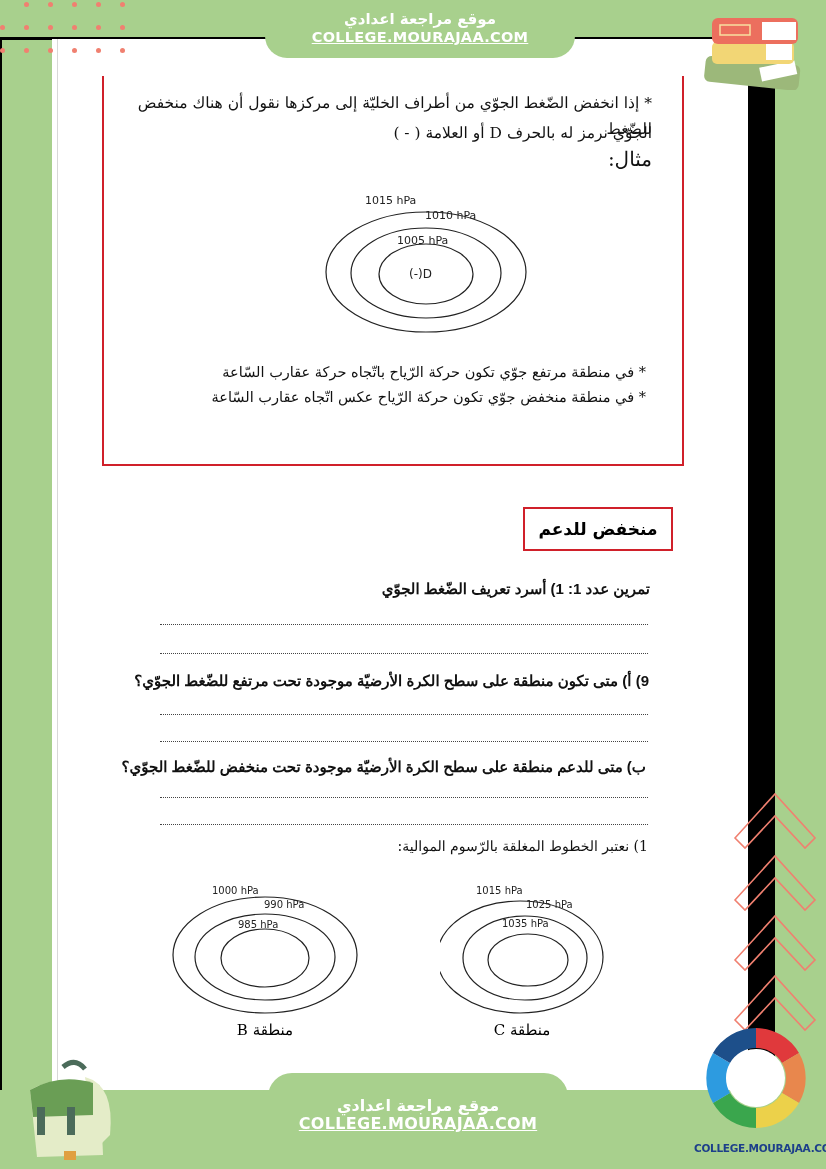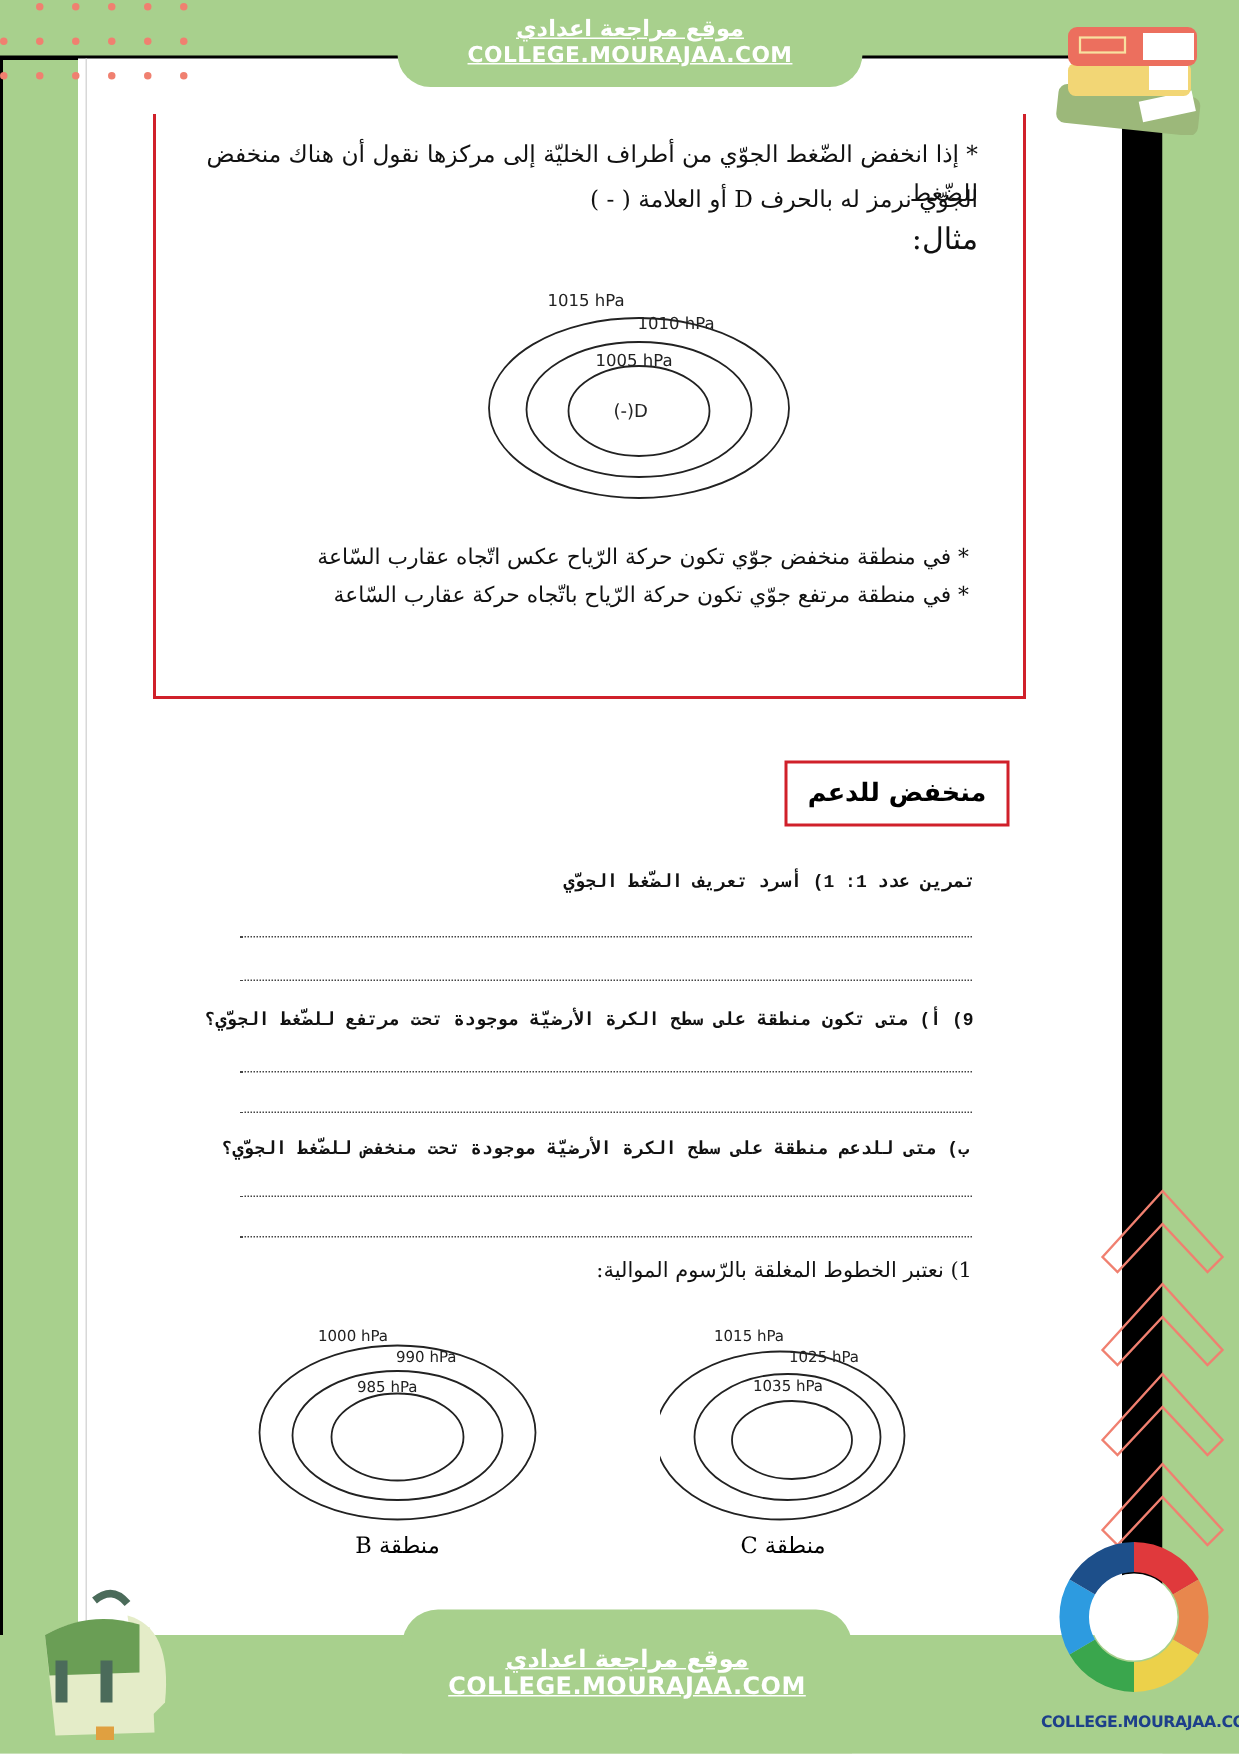--- a/index.html
+++ b/index.html
@@ -11,33 +11,33 @@
   #paper{left:52px;top:39px;width:696px;height:1051px;background:#fff;}
   #paper-guide{left:57px;top:39px;width:1px;height:1051px;background:#d8d8d8;}
   #right-green{left:775px;top:0;width:51px;height:1169px;background:#a8d08d;}
   #bottom-green{left:0;top:1090px;width:826px;height:79px;background:#a8d08d;}
   .dots{left:0;top:0;width:140px;height:55px;}
   .dot{position:absolute;width:5px;height:5px;border-radius:50%;background:#f08070;}
   
   .banner{background:#a8d08d;color:#fff;text-align:center;font-family:"DejaVu Sans",sans-serif;font-weight:bold;}
   #top-banner{left:265px;top:0;width:310px;height:58px;border-radius:0 0 22px 22px;}
   #bottom-banner{left:268px;top:1073px;width:300px;height:96px;border-radius:24px 24px 0 0;}
-  .banner .ar{font-size:15px;text-decoration:underline;line-height:18px;direction:rtl;}
+  .banner .ar{font-size:15px;line-height:18px;direction:rtl;}
   .banner .en{font-size:14.5px;text-decoration:underline;letter-spacing:.3px;line-height:18px;}
   #top-banner .ar{margin-top:10px;}
   #bottom-banner .ar{margin-top:24px;font-size:16px;}
   #bottom-banner .en{font-size:16px;}
   
   #info-box{left:102px;top:76px;width:578px;height:388px;border:2.5px solid #d0202a;border-top:none;}
   .rtl{direction:rtl;text-align:right;color:#111;}
   .p-line{position:absolute;right:30px;font-size:15.5px;line-height:26px;}
   .bullet-list{position:absolute;right:36px;top:284px;font-size:14.5px;line-height:25px;}
   
   #section-title{left:523px;top:507px;width:146px;height:40px;border:2.5px solid #d0202a;font-weight:bold;font-size:17px;line-height:40px;text-align:center;direction:rtl;font-family:"DejaVu Sans",sans-serif;}
-  .q{position:absolute;right:176px;font-family:Liberation Mono, monospace;font-weight:bold;font-size:12px;direction:rtl;text-align:right;color:#111;}
+  .q{position:absolute;right:176px;font-family:Liberation Sans, sans-serif;font-weight:bold;font-size:15px;direction:rtl;text-align:right;color:#111;}
   .dotline{position:absolute;left:160px;width:488px;height:0;border-top:1.6px dotted #444;}
   .diagram-label{font-family:"DejaVu Sans",sans-serif;font-size:11px;fill:#222;}
   .region-label{font-family:"DejaVu Serif",serif;font-size:15px;}
   svg{position:absolute;}
 </style>
 </head>
 <body>
 
 <div class="abs" id="frame-black"></div>
 <div class="abs" id="left-green"></div>
@@ -79,22 +79,22 @@
   <rect x="12" y="8" width="86" height="26" rx="6" fill="#ec6f5e"></rect>
   <rect x="62" y="12" width="34" height="18" fill="#fff"></rect>
   <rect x="20" y="15" width="30" height="10" fill="none" stroke="#f8e0a0" stroke-width="1.5"></rect>
 </svg>
 
 <div class="abs" id="info-box">
   <div class="p-line rtl" style="top:14px">* إذا انخفض الضّغط الجوّي من أطراف الخليّة إلى مركزها نقول أن هناك منخفض للضّغط</div>
   <div class="p-line rtl" style="top:44px">الجوّي نرمز له بالحرف D أو العلامة ( - )</div>
   <div class="p-line rtl" style="top:70px;font-size:20px">مثال:</div>
   <div class="bullet-list rtl">
+    <div>* في منطقة  مرتفع جوّي تكون حركة الرّياح باتّجاه حركة عقارب السّاعة</div>
     <div>* في منطقة منخفض جوّي تكون حركة الرّياح عكس اتّجاه عقارب السّاعة</div>
-    <div>* في منطقة  مرتفع جوّي تكون حركة الرّياح باتّجاه حركة عقارب السّاعة</div>
   </div>
 </div>
 
 <svg style="left:320px;top:188px" width="215" height="150">
   <ellipse cx="106" cy="84" rx="100" ry="60" fill="none" stroke="#222" stroke-width="1.2"></ellipse>
   <ellipse cx="106" cy="85" rx="75" ry="45" fill="none" stroke="#222" stroke-width="1.2"></ellipse>
   <ellipse cx="106" cy="86" rx="47" ry="30" fill="none" stroke="#222" stroke-width="1.2"></ellipse>
   <text class="diagram-label" x="45" y="16">1015 hPa</text>
   <text class="diagram-label" x="105" y="31">1010 hPa</text>
   <text class="diagram-label" x="77" y="56">1005 hPa</text>

